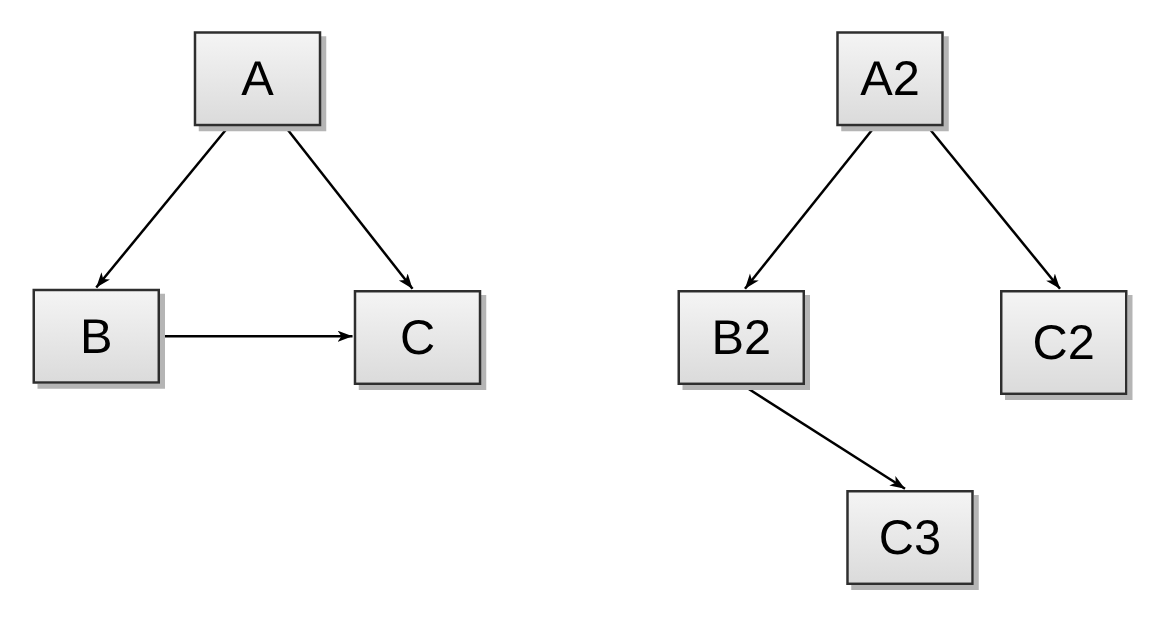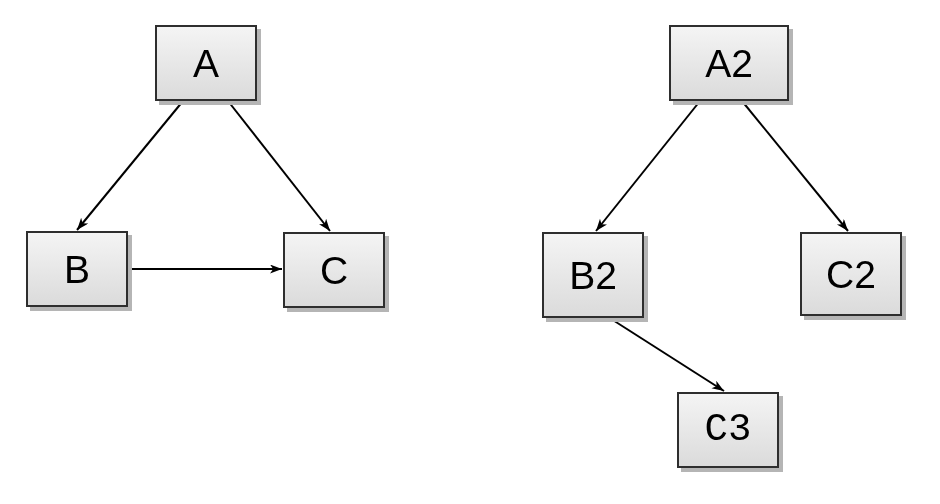--- a/index.html
+++ b/index.html
@@ -68,26 +68,26 @@
 
   <div class="node" style="left: 155px; top: 25px; width: 102px; height: 76px;">
     <span class="node-label">A</span>
   </div>
   <div class="node" style="left: 26px; top: 231px; width: 102px; height: 76px;">
     <span class="node-label">B</span>
   </div>
   <div class="node" style="left: 283px; top: 232px; width: 102px; height: 76px;">
     <span class="node-label">C</span>
   </div>
-  <div class="node" style="left: 669px; top: 25px; width: 120px; height: 76px;">
+  <div class="node" style="left: 669px; top: 25px; width: 86px; height: 76px;">
     <span class="node-label">A2</span>
   </div>
-  <div class="node" style="left: 542px; top: 232px; width: 102px; height: 86px;">
+  <div class="node" style="left: 542px; top: 232px; width: 102px; height: 76px;">
     <span class="node-label">B2</span>
   </div>
   <div class="node" style="left: 800px; top: 232px; width: 102px; height: 84px;">
     <span class="node-label">C2</span>
   </div>
-  <div class="node" style="left: 677px; top: 392px; width: 102px; height: 76px; font-family: Liberation Mono, monospace;">
+  <div class="node" style="left: 677px; top: 392px; width: 102px; height: 76px;">
     <span class="node-label">C3</span>
   </div>
 
 </div>
 
 </body></html>

